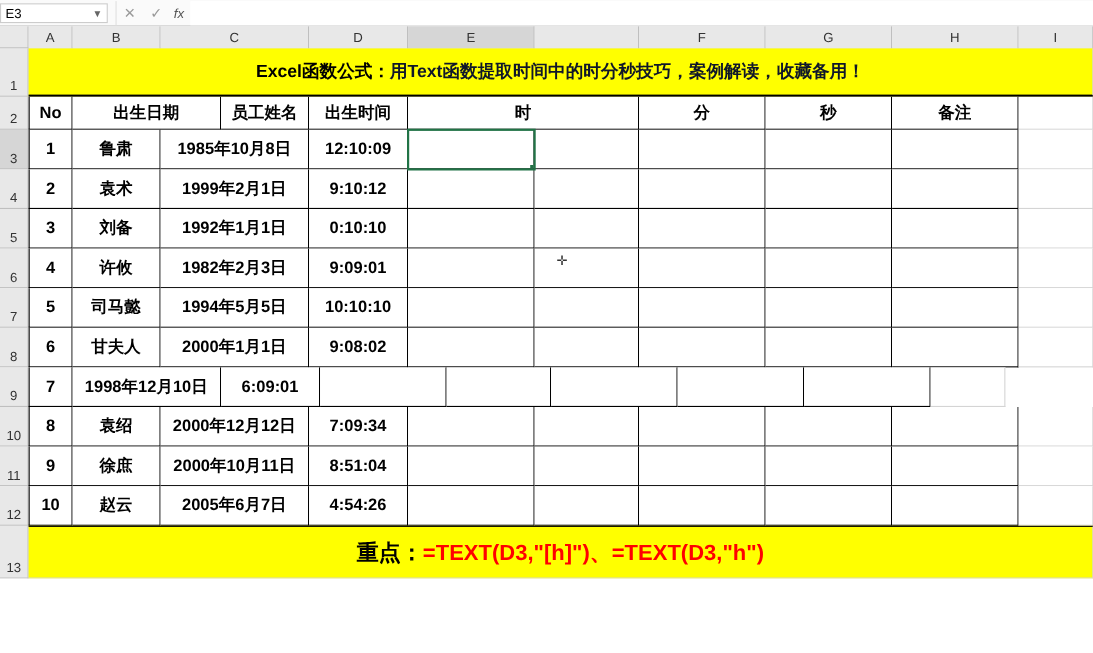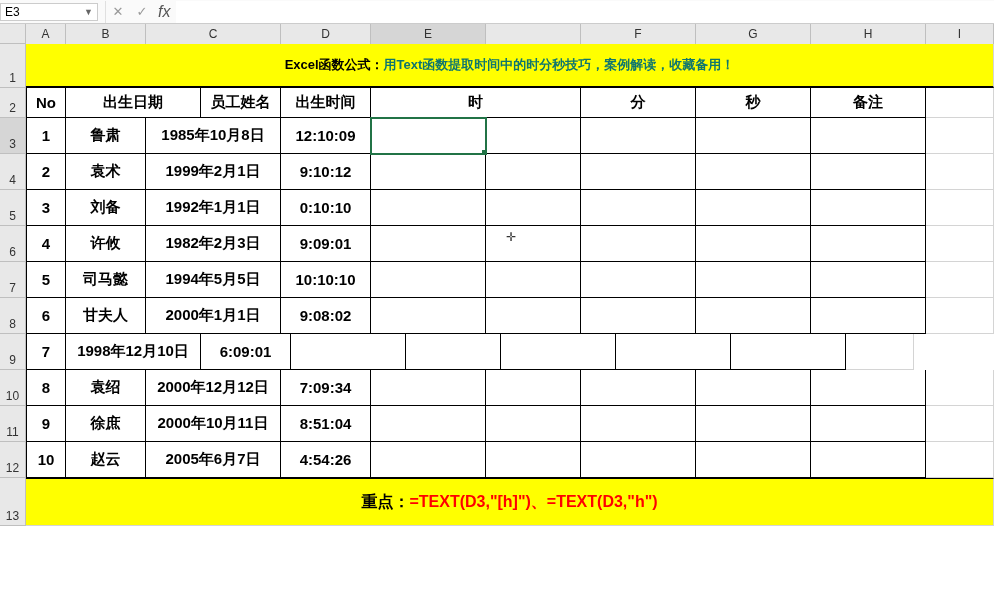--- a/index.html
+++ b/index.html
@@ -37,21 +37,21 @@
   height: 22px;
   display: flex;
   align-items: center;
   justify-content: center;
   color: #999;
   font-size: 13px;
 }
 .fb-icon.check { color: #999; }
 .fx-label {
   font-style: italic;
-  font-size: 16px;
+  font-size: 12px;
   color: #555;
   margin: 0 6px 0 4px;
 }
 .formula-input {
   flex: 1;
   height: 22px;
   border: none;
   font-size: 12px;
   padding: 0 4px;
   background: #fff;
@@ -111,46 +111,46 @@
   display: flex;
   align-items: center;
   justify-content: center;
   overflow: hidden;
   background: #fff;
 }
 
 .title-row .cell {
   background: #ffff00;
   font-weight: bold;
-  font-size: 13px;
+  font-size: 16px;
   border-bottom: 2px solid #000;
 }
 .title-black { color: #000; }
-.title-red { color: #0f766e; }
+.title-red { color: #0f172a; }
 
 .hdr-row .cell {
   font-weight: bold;
   font-size: 15px;
   border-right: 1.5px solid #000;
   border-bottom: 1.5px solid #000;
   text-align: right;
 }
 .data-row .cell {
   font-weight: bold;
   font-size: 15px;
   border-right: 1.5px solid #000;
   border-bottom: 1.5px solid #000;
 }
 .data-row .cell.first { border-left: 1.5px solid #000; }
 .hdr-row .cell.first { border-left: 1.5px solid #000; }
 
 .footer-row .cell {
   background: #ffff00;
   font-weight: bold;
-  font-size: 16px;
+  font-size: 20px;
   border-top: 1.5px solid #000;
 }
 .ft-black { color: #000; }
 .ft-red { color: #ff0000; }
 
 .selected {
   outline: 2px solid #217346;
   outline-offset: -1px;
   position: relative;
   z-index: 2;

